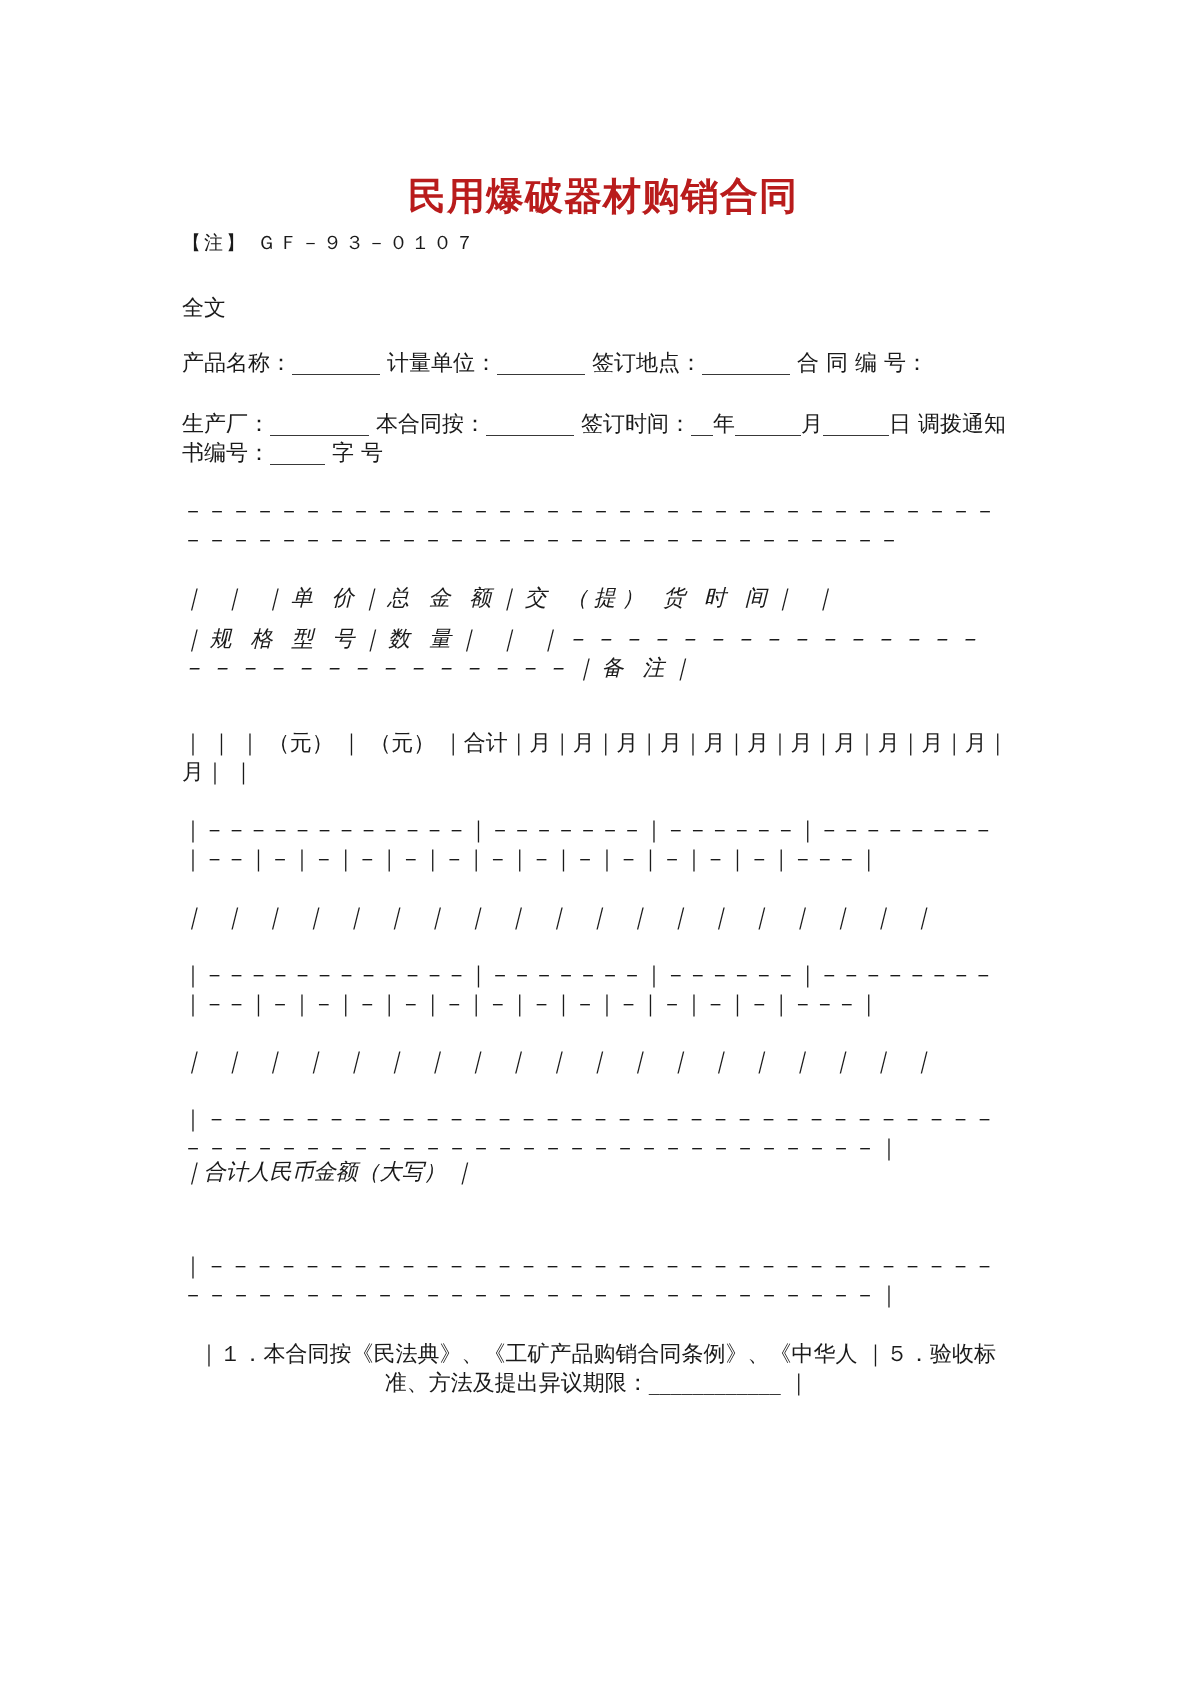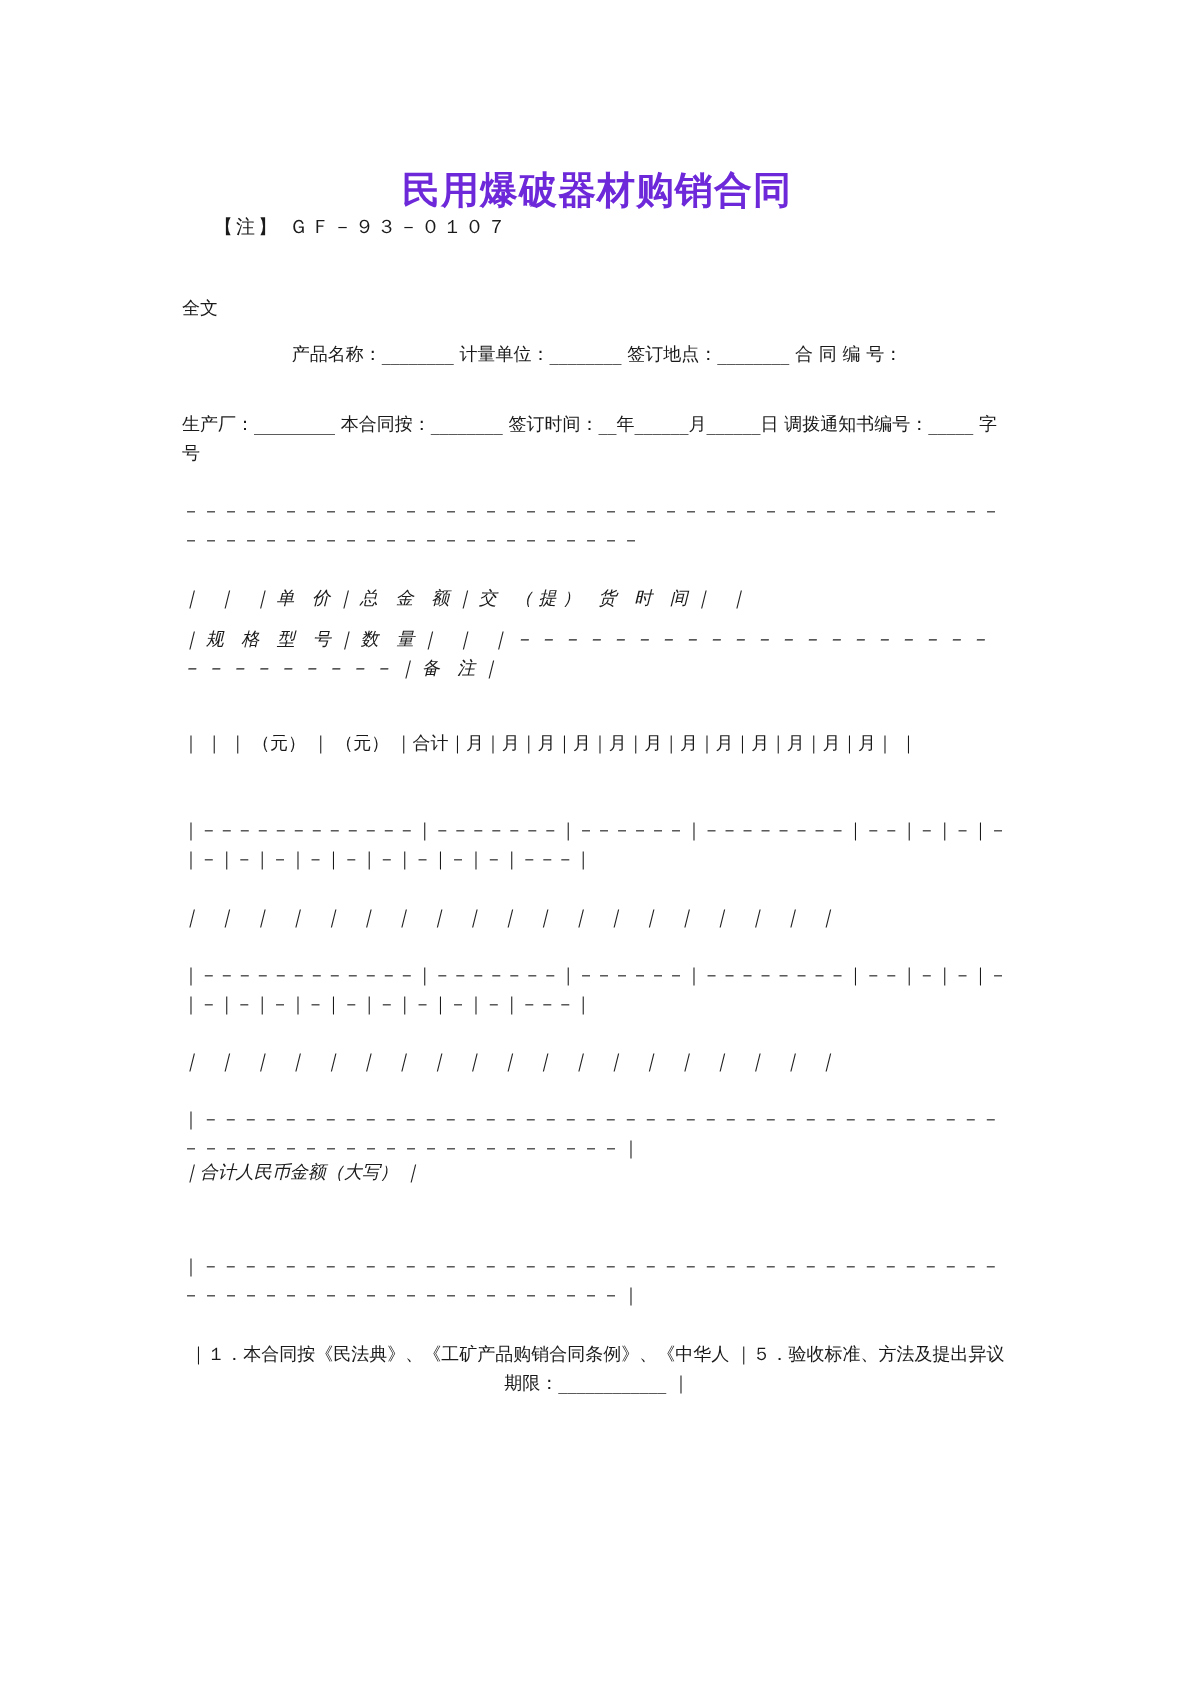--- a/index.html
+++ b/index.html
@@ -25,56 +25,55 @@
       position: absolute;
       left: 0;
       top: 166px;
       width: 830px;
       text-align: center;
       font-family: "DejaVu Sans", "Liberation Sans", sans-serif;
       font-weight: bold;
       font-size: 38px;
       line-height: 48px;
       letter-spacing: 1px;
-      color: #6d28d9;
-      margin: 0;
+      color: #b91c1c;
+      margin: 6px;
     }
     .note {
       position: absolute;
       left: 0;
-      top: 212px;
+      top: 228px;
       font-size: 19px;
       line-height: 29px;
       white-space: pre;
       letter-spacing: 3px;
-      margin-left: 32px;
     }
     .para {
       position: absolute;
       left: 0;
       width: 830px;
-      font-size: 18px;
+      font-size: 22px;
       line-height: 29px;
       margin: 0;
       word-break: break-all;
       white-space: pre-wrap;
     }
     .spaced { letter-spacing: 6px; font-style: italic; }
     .dash { letter-spacing: 2px; }
   </style>
 </head>
 <body>
 
 <div class="page">
   <h1 class="title">民用爆破器材购销合同</h1>
   <div class="note">【注】 ＧＦ－９３－０１０７</div>
 
   <p class="para" style="top:293px;">全文</p>
 
-  <p class="para" style="top:339px;text-align:center;">产品名称：________ 计量单位：________ 签订地点：________ 合 同 编 号：</p>
+  <p class="para" style="top:348px;">产品名称：________ 计量单位：________ 签订地点：________ 合 同 编 号：</p>
 
   <p class="para" style="top:409px;">生产厂：_________ 本合同按：________ 签订时间：__年______月______日 调拨通知书编号：_____ 字 号</p>
 
   <p class="para dash" style="top:496px;">－－－－－－－－－－－－－－－－－－－－－－－－－－－－－－－－－－－－－－－－－－－－－－－－－－－－－－－－－－－－－－－－</p>
 
   <p class="para spaced" style="top:583px;">｜ ｜ ｜单 价｜总 金 额｜交 （提） 货 时 间｜ ｜</p>
 
   <p class="para spaced" style="top:624px;">｜规 格 型 号｜数 量｜ ｜ ｜－－－－－－－－－－－－－－－－－－－－－－－－－－－－－｜备 注｜</p>
 
   <p class="para" style="top:728px;">｜ ｜ ｜ （元） ｜ （元） ｜合计｜月｜月｜月｜月｜月｜月｜月｜月｜月｜月｜月｜月｜ ｜</p>

